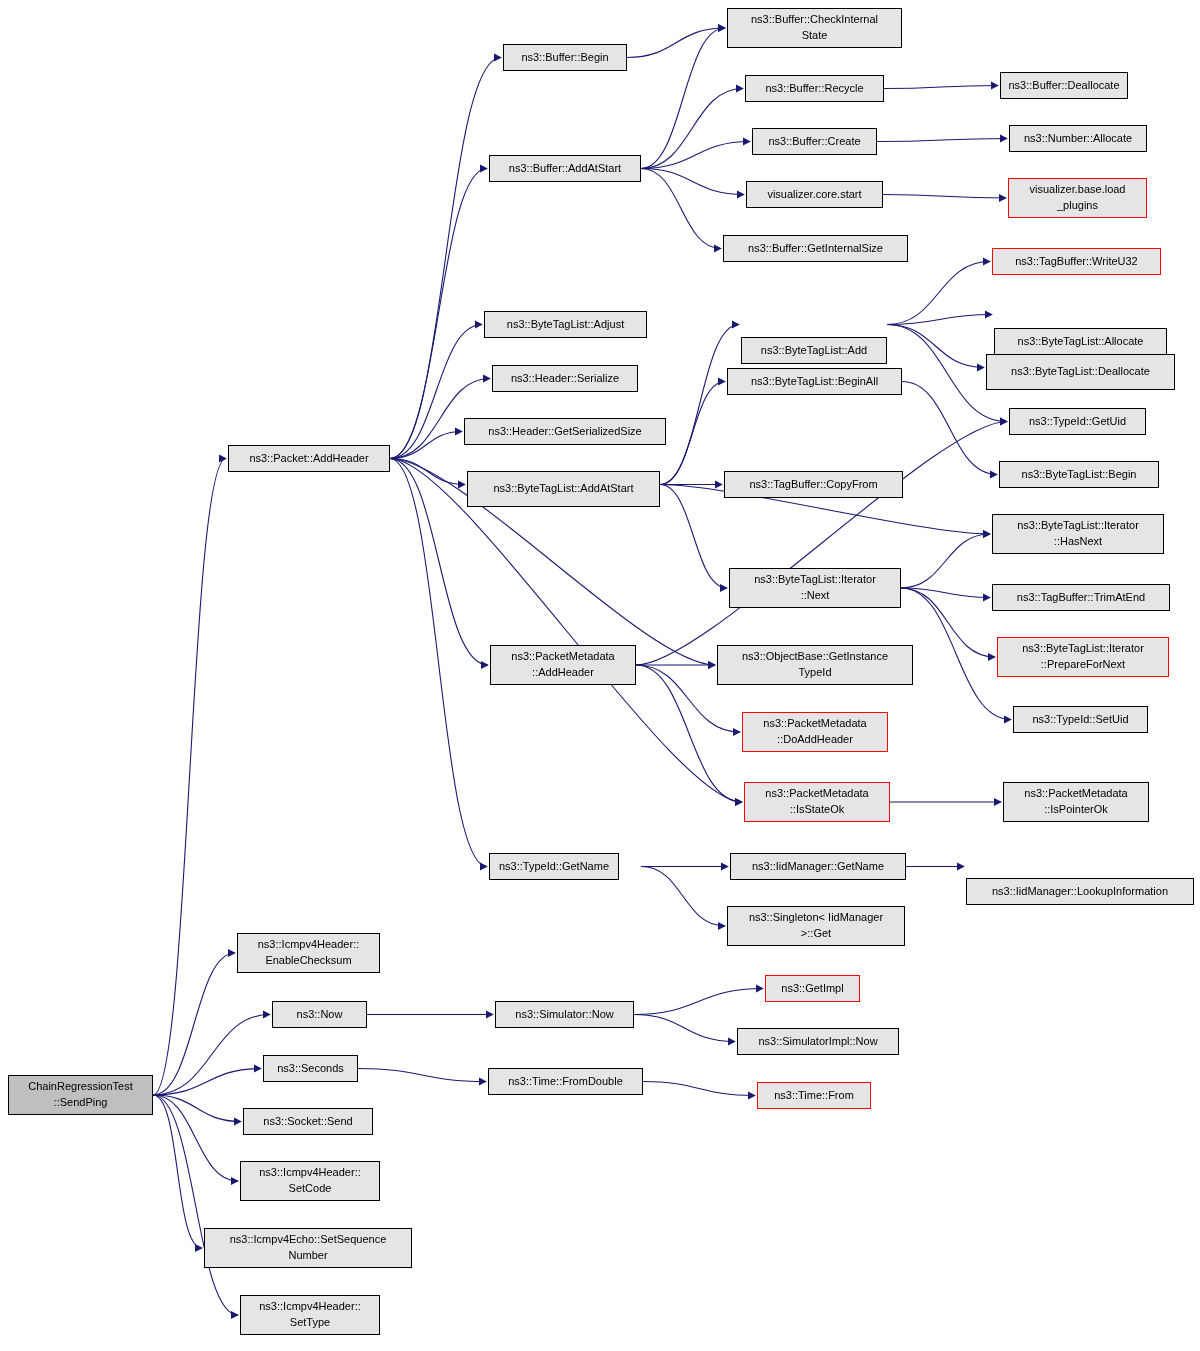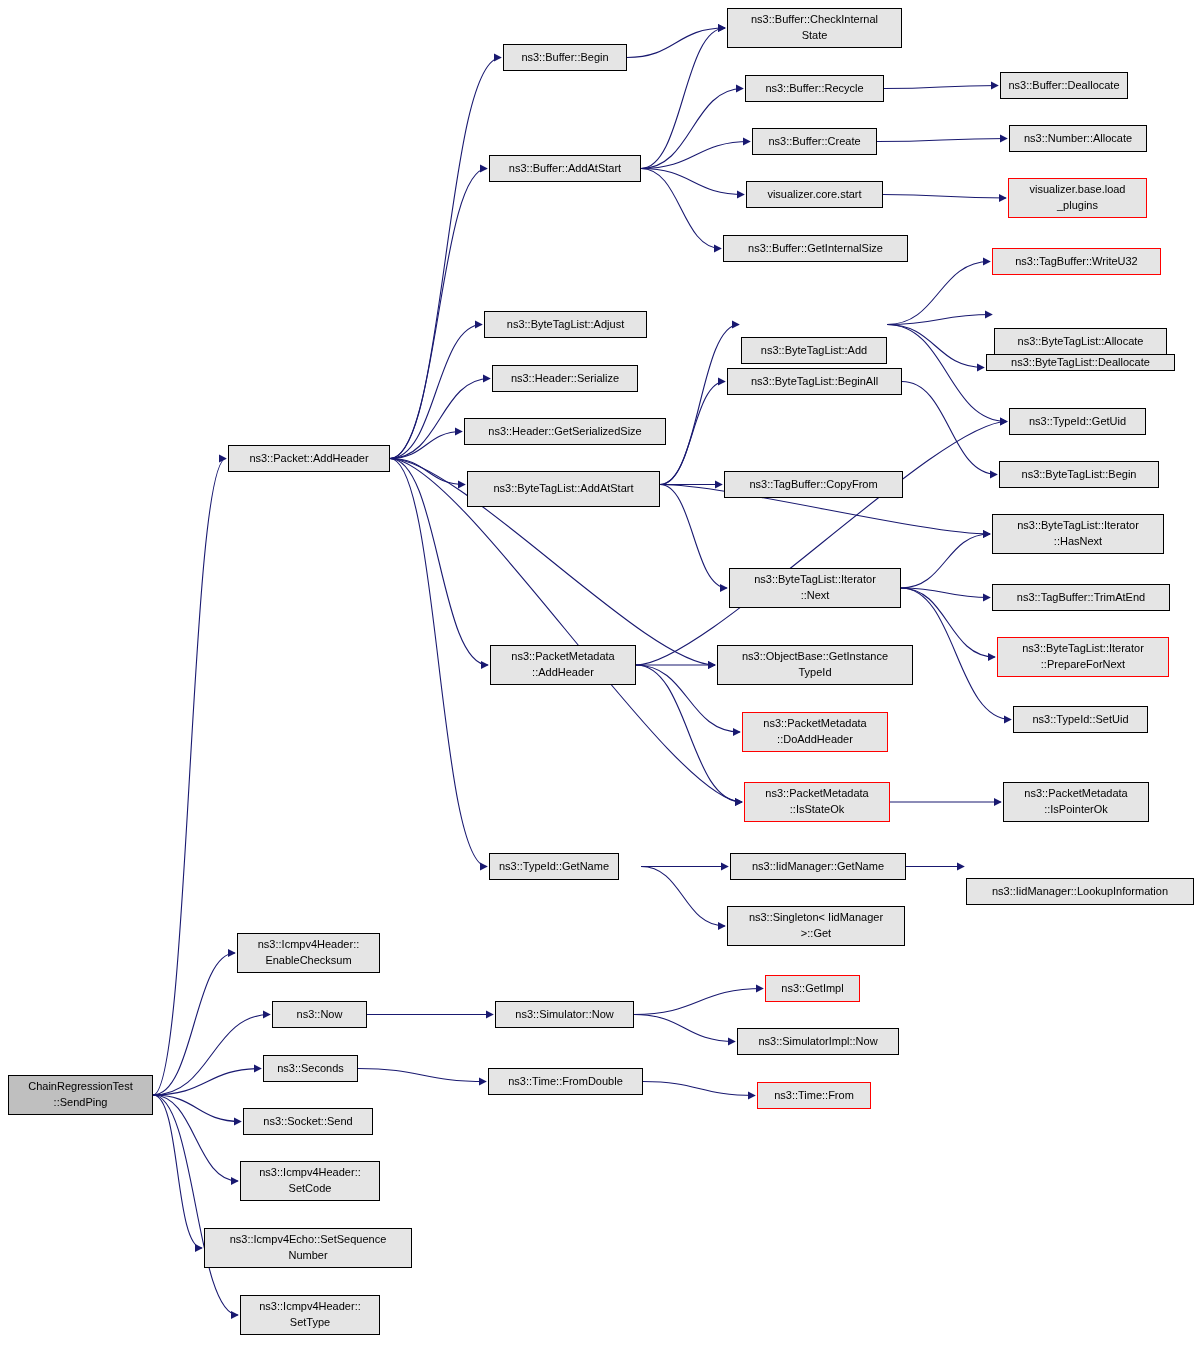--- a/index.html
+++ b/index.html
@@ -172,21 +172,21 @@
     </div>
     <div class="node" style="left: 724px; top: 471px; width: 179px; height: 27px;">
       <div class="label-line">ns3::TagBuffer::CopyFrom</div>
     </div>
     <div class="node red" style="left: 992px; top: 248px; width: 169px; height: 27px;">
       <div class="label-line">ns3::TagBuffer::WriteU32</div>
     </div>
     <div class="node" style="left: 994px; top: 301px; width: 173px; height: 27px; margin-top: 27px;">
       <div class="label-line">ns3::ByteTagList::Allocate</div>
     </div>
-    <div class="node" style="left: 986px; top: 354px; width: 189px; height: 17px;">
+    <div class="node" style="left: 986px; top: 354px; width: 189px; height: 36px;">
       <div class="label-line">ns3::ByteTagList::Deallocate</div>
     </div>
     <div class="node" style="left: 1009px; top: 408px; width: 137px; height: 27px;">
       <div class="label-line">ns3::TypeId::GetUid</div>
     </div>
     <div class="node" style="left: 999px; top: 461px; width: 160px; height: 27px;">
       <div class="label-line">ns3::ByteTagList::Begin</div>
     </div>
     <div class="node" style="left: 992px; top: 514px; width: 172px; height: 40px;">
       <div class="label-line">ns3::ByteTagList::Iterator</div>

